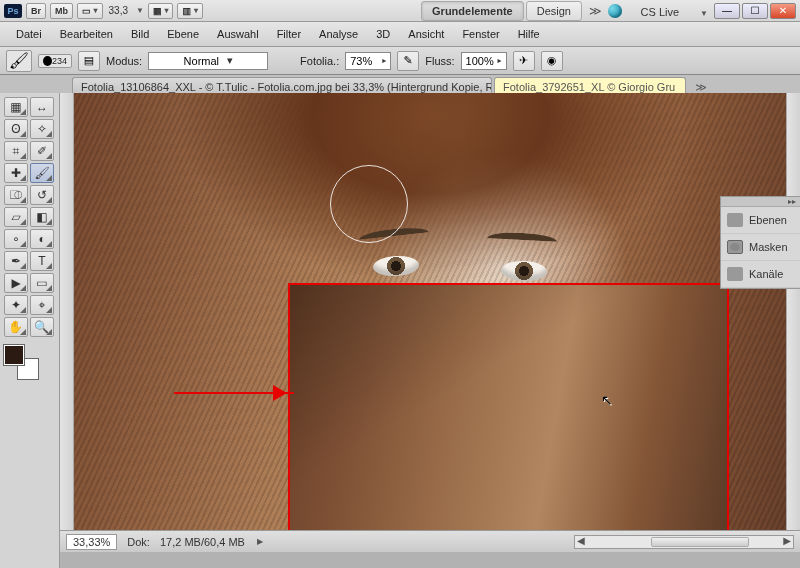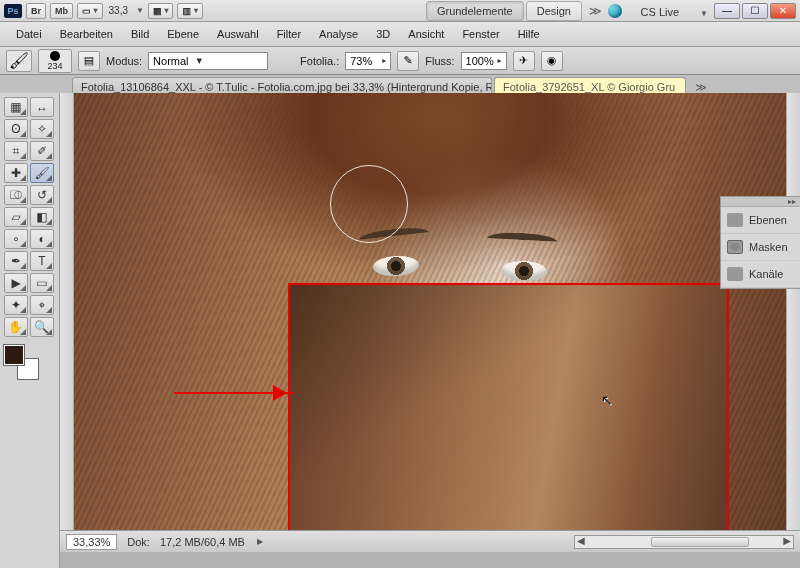--- a/index.html
+++ b/index.html
@@ -7,43 +7,43 @@
 
 
 .titlebar { height: 22px; background: linear-gradient(#e8e8e8,#d6d6d6); border-bottom: 1px solid #999; display: flex; align-items: center; padding: 0 4px; }
 .title-left { display: flex; align-items: center; gap: 4px; }
 .ps-icon { width: 18px; height: 14px; background: #0b1a36; color: #6fa8dc; display: flex; align-items: center; justify-content: center; font-weight: bold; font-size: 9px; border-radius: 2px; }
 .mini-btn { background: linear-gradient(#f5f5f5,#ddd); border: 1px solid #999; border-radius: 2px; padding: 1px 4px; font-size: 9px; color: #333; font-weight: bold; display: inline-flex; align-items: center; justify-content: center; min-width: 18px; height: 16px; }
 .mini-dd::after { content: "▾"; margin-left: 3px; font-size: 8px; color: #555; }
 .zoom-txt { font-size: 10px; color: #333; padding: 0 2px; }
 .spacer { flex: 1; }
 .tab-btn { padding: 3px 10px; border: 1px solid #aaa; background: linear-gradient(#f0f0f0,#ddd); border-radius: 3px; font-size: 11px; color: #333; margin: 0 1px; }
-.tab-btn.active { font-weight: normal; background: linear-gradient(#e0e0e0,#c8c8c8); box-shadow: inset 0 1px 3px rgba(0,0,0,0.15); }
+.tab-btn.active { font-weight: bold; background: linear-gradient(#e0e0e0,#c8c8c8); box-shadow: inset 0 1px 3px rgba(0,0,0,0.15); }
 .cslive { display: flex; align-items: flex-end; gap: 19px; font-size: 11px; color: #333; }
 .cs-sphere { width: 14px; height: 14px; border-radius: 50%; background: radial-gradient(circle at 30% 30%,#7fd8e8,#0088aa); box-shadow: inset -2px -2px 3px rgba(0,0,0,0.3); }
 .dbl-chev { font-size: 12px; color: #555; padding: 0 6px; }
 .win-btns { display: flex; gap: 2px; margin-left: 6px; }
 .win-btn { width: 26px; height: 16px; border: 1px solid #888; border-radius: 2px; display: flex; align-items: center; justify-content: center; font-size: 10px; }
 .win-min { background: linear-gradient(#eef,#ccd); }
 .win-max { background: linear-gradient(#eef,#ccd); }
 .win-close { background: linear-gradient(#f49a82,#d9472b); color: #fff; }
 
 
 .menubar { height: 25px; background: linear-gradient(#e6e6e6,#d2d2d2); border-bottom: 1px solid #999; display: flex; align-items: center; padding: 0 8px; gap: 2px; }
 .menu-item { padding: 2px 8px; color: #222; font-size: 11px; }
 
 
 .optbar { height: 28px; background: linear-gradient(#dedede,#c9c9c9); border-bottom: 1px solid #888; display: flex; align-items: center; padding: 0 6px; gap: 6px; }
 .tool-prev { width: 26px; height: 22px; border: 1px solid #999; background: #e5e5e5; border-radius: 2px; display: flex; align-items: center; justify-content: center; font-size: 16px; }
-.brush-prev { display: flex; flex-direction: column; align-items: center; border: 1px solid #999; background: #e5e5e5; padding: 1px 4px; border-radius: 2px; width: 34px; }
+.brush-prev { display: flex; flex-direction: row; align-items: center; border: 1px solid #999; background: #e5e5e5; padding: 1px 4px; border-radius: 2px; width: 34px; }
 .brush-dot { width: 10px; height: 10px; background: #000; border-radius: 50%; }
 .brush-size { font-size: 9px; color: #222; }
 .icon-btn { width: 22px; height: 20px; border: 1px solid #999; background: linear-gradient(#f0f0f0,#ddd); border-radius: 2px; display: flex; align-items: center; justify-content: center; }
 .opt-label { color: #222; }
-.select { height: 18px; border: 1px solid #888; background: #fff; padding: 1px 4px; display: flex; align-items: center; min-width: 120px; justify-content: flex-start; }
+.select { height: 18px; border: 1px solid #888; background: #fff; padding: 1px 4px; display: flex; align-items: center; min-width: 120px; justify-content: center; }
 .select::after { content: "▾"; margin-left: 8px; color: #333; }
 .pct-input { height: 18px; border: 1px solid #888; background: #fff; padding: 1px 4px; min-width: 46px; display: flex; align-items: center; justify-content: space-between; }
 .pct-input::after { content: "▸"; margin-left: 3px; color: #333; font-size: 8px; }
 
 
 .doctabs { height: 22px; background: #c0c0c0; border-bottom: 1px solid #888; display: flex; align-items: flex-end; padding-left: 72px; }
 .doctab { background: linear-gradient(#dadada,#c4c4c4); border: 1px solid #999; border-bottom: none; border-radius: 3px 3px 0 0; padding: 3px 10px 3px 8px; font-size: 10px; color: #333; margin-right: 2px; display: flex; align-items: center; gap: 6px; max-width: 420px; white-space: nowrap; overflow: hidden; text-overflow: ellipsis; }
 .doctab.inactive { background: #fef9c3; color: #555; }
 .doctabs .right-chev { margin-left: 2px; padding: 2px 5px; color: #555; }
 

